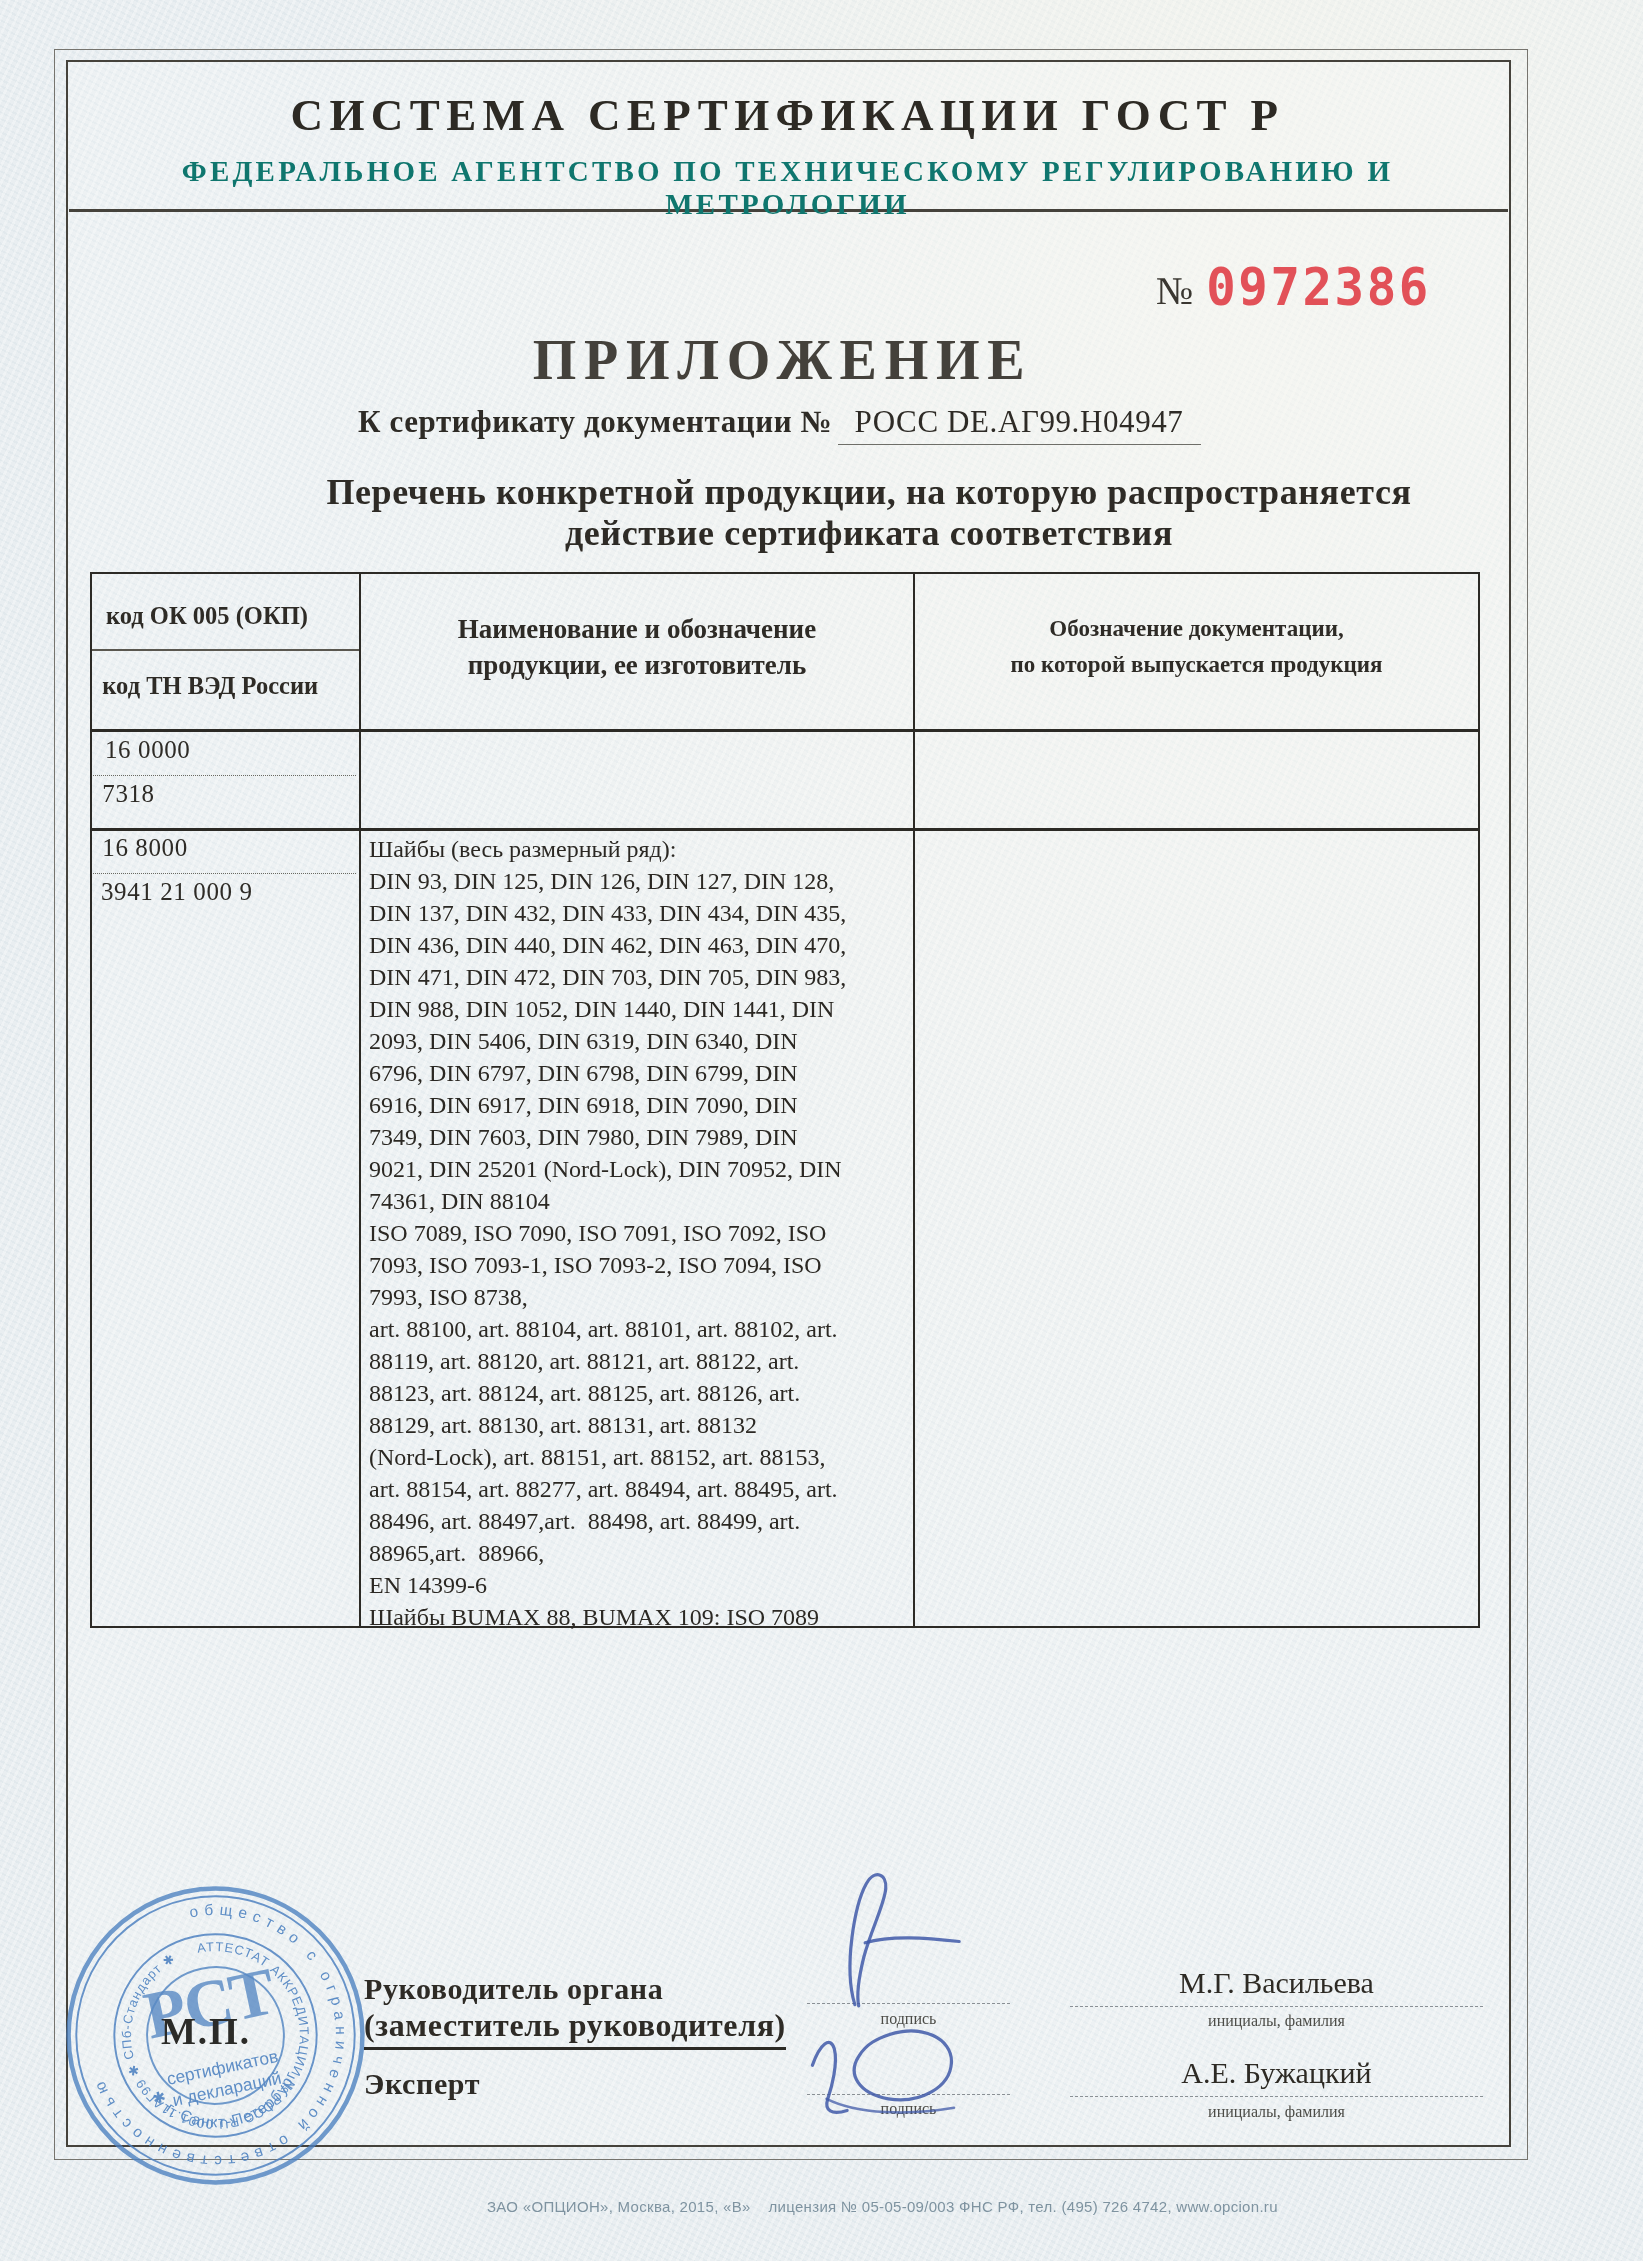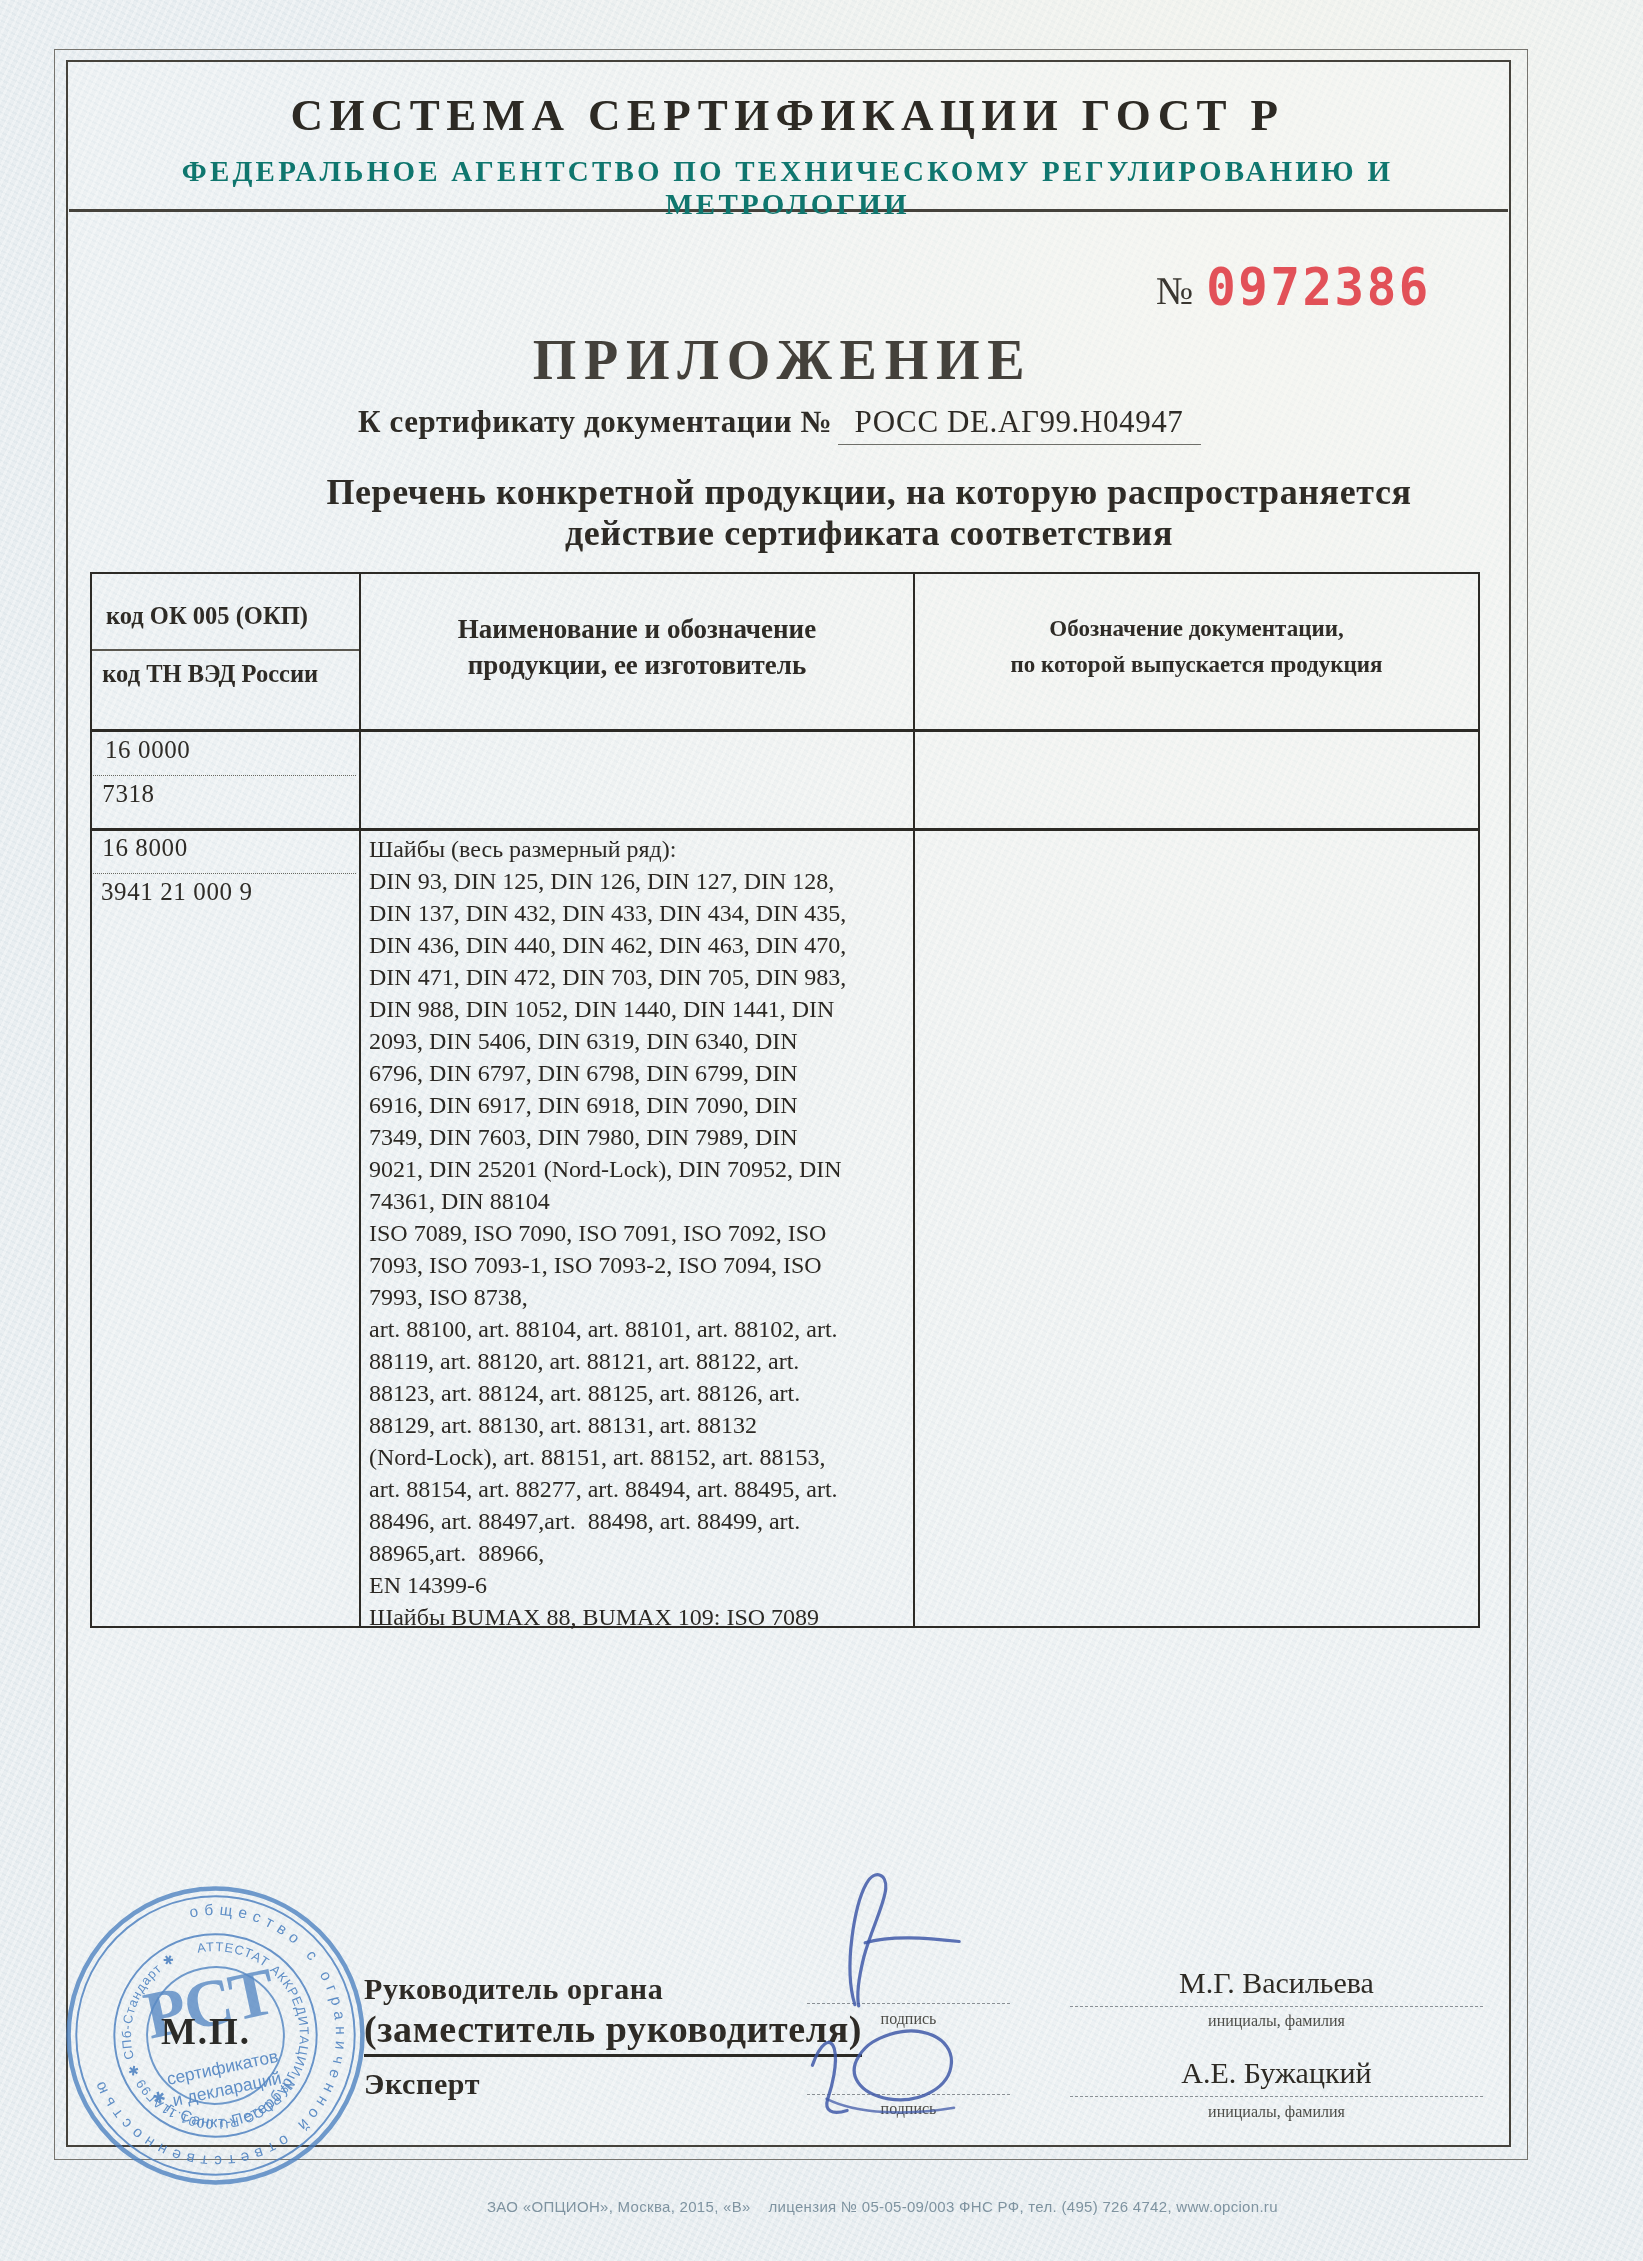--- a/index.html
+++ b/index.html
@@ -30,38 +30,38 @@
   .subtitle{left:67px;top:472px;width:1604px;text-align:center;font-size:36px;font-weight:bold;
             line-height:41px;white-space:pre-line;letter-spacing:0.6px;}
   
   .cert-table{left:90px;top:572px;width:1386px;height:1052px;border:2.6px solid #2c2a25;}
   .cert-table .v1{position:absolute;left:267px;top:0;bottom:0;width:1.9px;background:#2c2a25;}
   .cert-table .v2{position:absolute;left:821px;top:0;bottom:0;width:1.9px;background:#2c2a25;}
   .cert-table .h-head{position:absolute;left:0;right:0;top:155px;height:3.2px;background:#2c2a25;}
   .cert-table .h-row1{position:absolute;left:0;right:0;top:254px;height:3.2px;background:#2c2a25;}
   .cert-table .col1-split{position:absolute;left:0;top:75px;width:267px;height:1.9px;background:#5a574f;}
   .th1a{position:absolute;left:14px;top:28px;font-size:24.5px;font-weight:bold;}
-  .th1b{position:absolute;left:10.3px;top:86px;font-size:24.5px;font-weight:bold;}
+  .th1b{position:absolute;left:10.3px;top:98px;font-size:24.5px;font-weight:bold;}
   .th2{position:absolute;left:269px;top:37px;width:552px;text-align:center;font-size:27px;font-weight:bold;line-height:36px;white-space:pre-line;}
   .th3{position:absolute;left:823px;top:37px;width:563px;text-align:center;font-size:23px;font-weight:bold;line-height:36px;white-space:pre-line;}
   .code{font-size:25px;letter-spacing:0.6px;}
   .r1okp{position:absolute;left:13px;top:162px;}
   .r1dots{position:absolute;left:1.3px;top:201px;width:263px;border-top:1.9px dotted #6a6a62;}
   .r1tnved{position:absolute;left:10.3px;top:206px;}
   .r2okp{position:absolute;left:10.3px;top:260px;}
   .r2dots{position:absolute;left:1.3px;top:299px;width:263px;border-top:1.9px dotted #6a6a62;}
   .r2tnved{position:absolute;left:9px;top:304px;}
   .r2product{position:absolute;left:277px;top:259px;width:545px;font-size:24px;line-height:32px;white-space:pre-wrap;color:#2b2823;}
   
   .stamp-wrap{left:57px;top:1877px;width:317px;height:317px;transform:rotate(-12deg);opacity:0.92;}
   .stamp-wrap svg{display:block;}
   .mp-label{left:161px;top:2010px;font-size:37px;font-weight:bold;letter-spacing:1.9px;color:#2b2b28;}
   
   .role1{left:364px;top:1972px;font-size:30px;font-weight:bold;letter-spacing:0.6px;}
-  .role2{left:364px;top:2007px;font-size:38px;font-weight:bold;letter-spacing:0.6px;border-bottom:3.9px solid #2c2a25;padding-bottom:3.2px;}
+  .role2{left:364px;top:2007px;font-size:32px;font-weight:bold;letter-spacing:0.6px;border-bottom:3.9px solid #2c2a25;padding-bottom:3.2px;}
   .role3{left:364px;top:2067px;font-size:30px;font-weight:bold;letter-spacing:0.6px;}
   .sig-line{width:203px;border-top:1.3px dashed #8a9095;}
   .sig-caption{width:203px;text-align:center;font-size:16px;color:#4c4c47;}
   .name-line{width:413px;border-top:1.3px dashed #8a9095;}
   .name-text{width:413px;text-align:center;font-size:30px;color:#2d2a24;}
   .name-caption{width:413px;text-align:center;font-size:16px;color:#4c4c47;}
   .pos-sl1{left:807px;top:2003px;} .pos-sc1{left:807px;top:2010px;}
   .pos-sl2{left:807px;top:2094px;} .pos-sc2{left:807px;top:2100px;}
   .pos-n1{left:1070px;top:1966px;} .pos-nl1{left:1070px;top:2006px;} .pos-nc1{left:1070px;top:2012px;}
   .pos-n2{left:1070px;top:2056px;} .pos-nl2{left:1070px;top:2096px;} .pos-nc2{left:1070px;top:2103px;}

